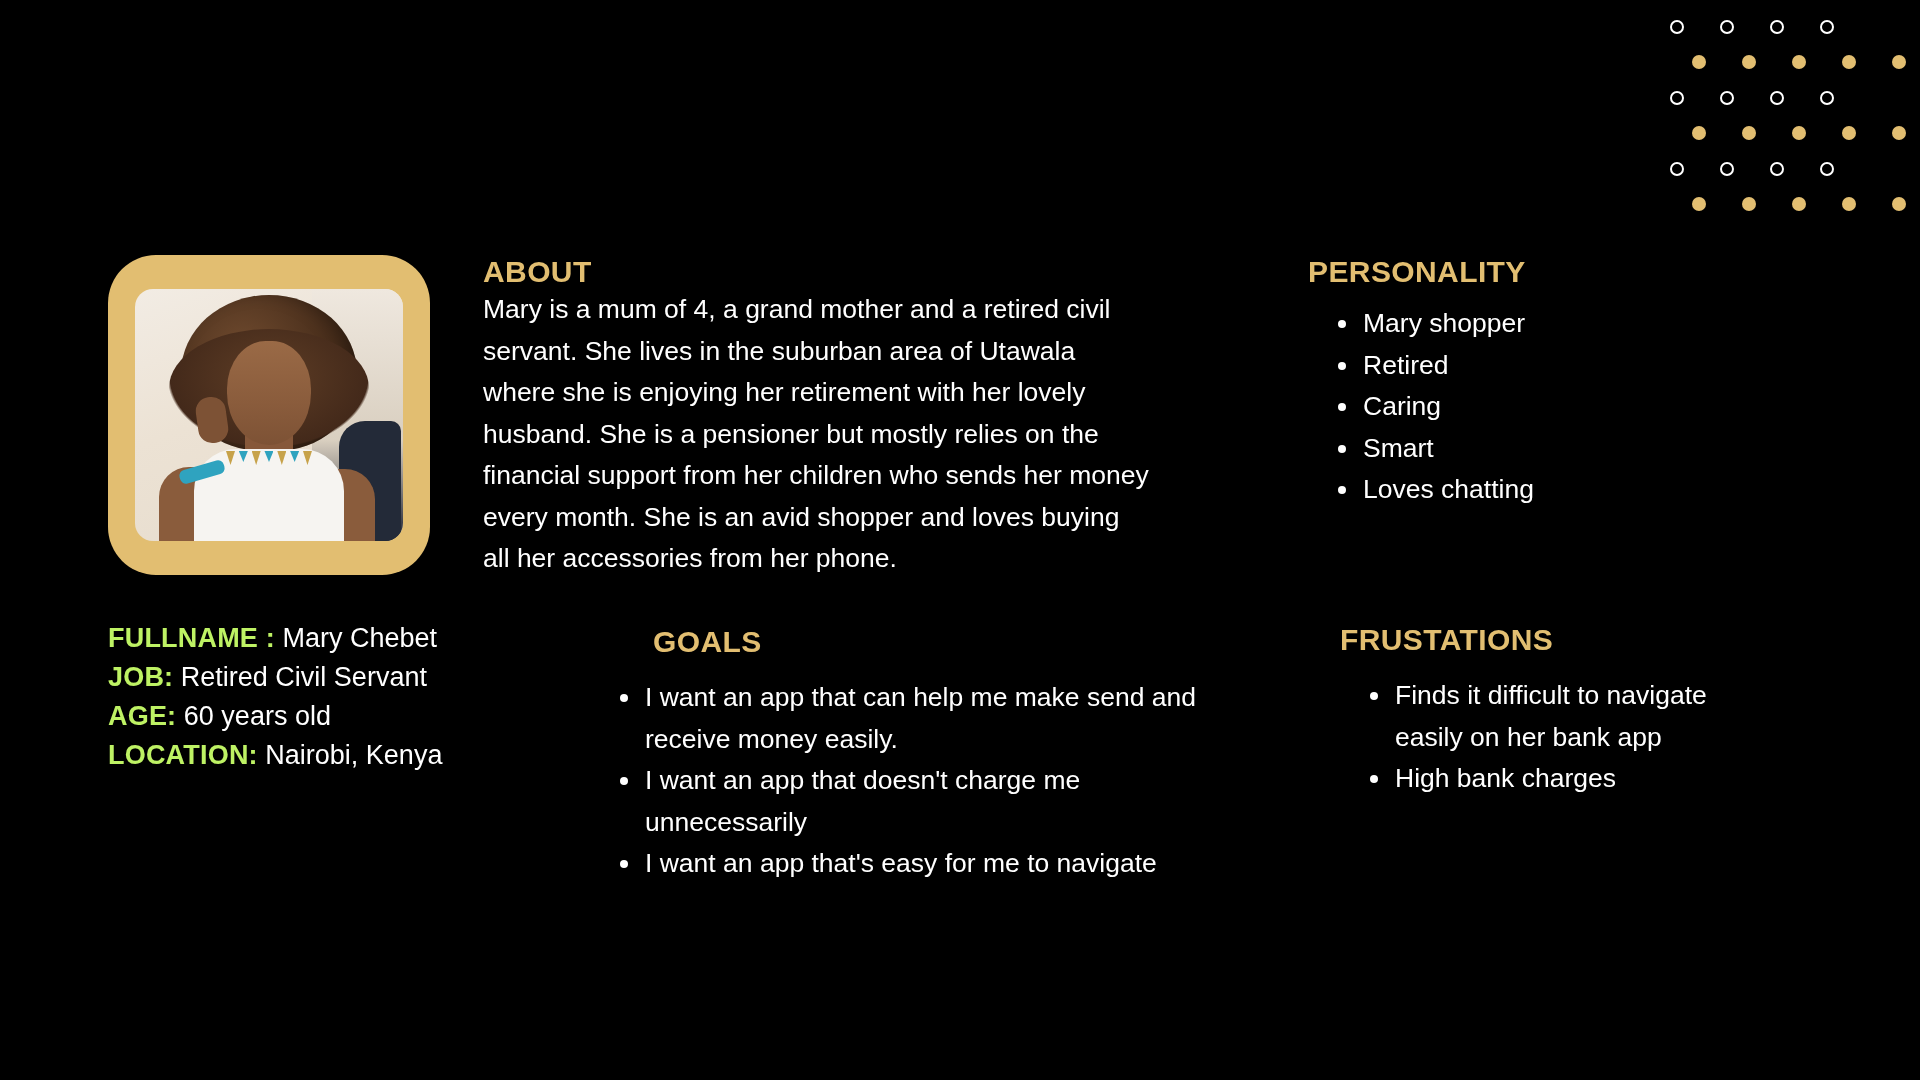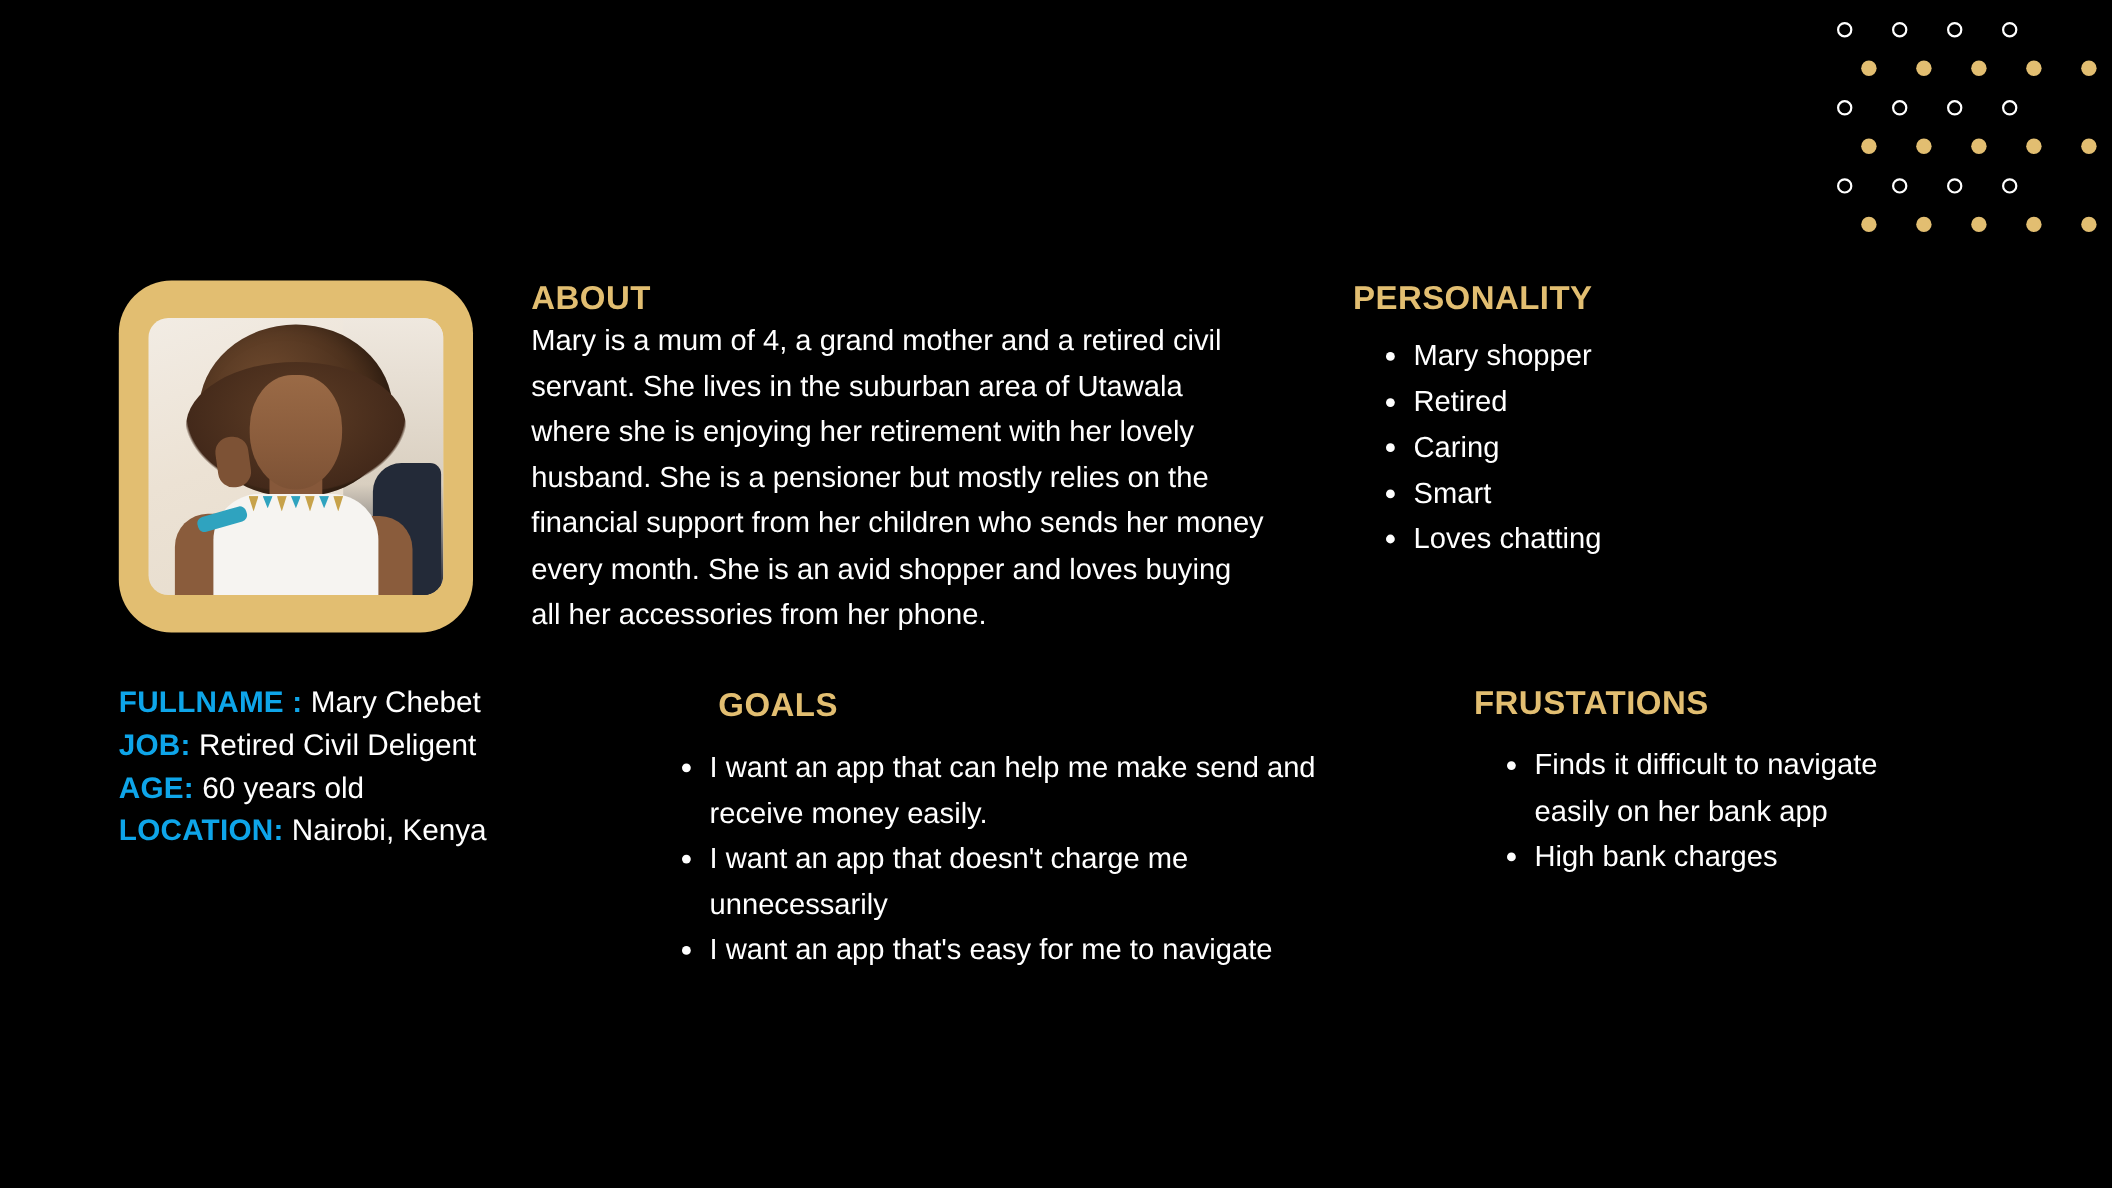--- a/index.html
+++ b/index.html
@@ -130,21 +130,21 @@
   }
 
   .detail-list { margin-top:44px; }
   .detail-row {
     font-size:27px;
     line-height:39px;
     color:#ffffff;
     white-space:nowrap;
   }
   .detail-label {
-    color:#0ea5e9;
+    color:#bef264;
     font-weight:bold;
     letter-spacing:.2px;
   }
   .detail-value { color:#ffffff; }
 
   
   .sec-heading {
     color:#e2be71;
     font-weight:bold;
     font-size:30px;
@@ -187,21 +187,21 @@
     left:8px; top:17px;
     width:8px; height:8px;
     border-radius:50%;
     background:#ffffff;
   }
   .goals-block ul.bullets { margin-left:52px; width:600px; }
 
   
   .personality-block {
     position:absolute;
-    left:1230px; top:255px;
+    left:1308px; top:255px;
     width:460px;
   }
   .personality-block ul.bullets { margin-left:22px; margin-top:14px; }
 
   
   .frustations-block {
     position:absolute;
     left:1340px; top:623px;
     width:460px;
   }
@@ -279,21 +279,21 @@
       </div>
     </div>
 
     <div class="detail-list">
       <div class="detail-row">
         <span class="detail-label">FULLNAME :</span>
         <span class="detail-value">Mary Chebet</span>
       </div>
       <div class="detail-row">
         <span class="detail-label">JOB:</span>
-        <span class="detail-value">Retired Civil Deligent</span>
+        <span class="detail-value">Retired Civil Servant</span>
       </div>
       <div class="detail-row">
         <span class="detail-label">AGE:</span>
         <span class="detail-value">60 years old</span>
       </div>
       <div class="detail-row">
         <span class="detail-label">LOCATION:</span>
         <span class="detail-value">Nairobi, Kenya</span>
       </div>
     </div>

